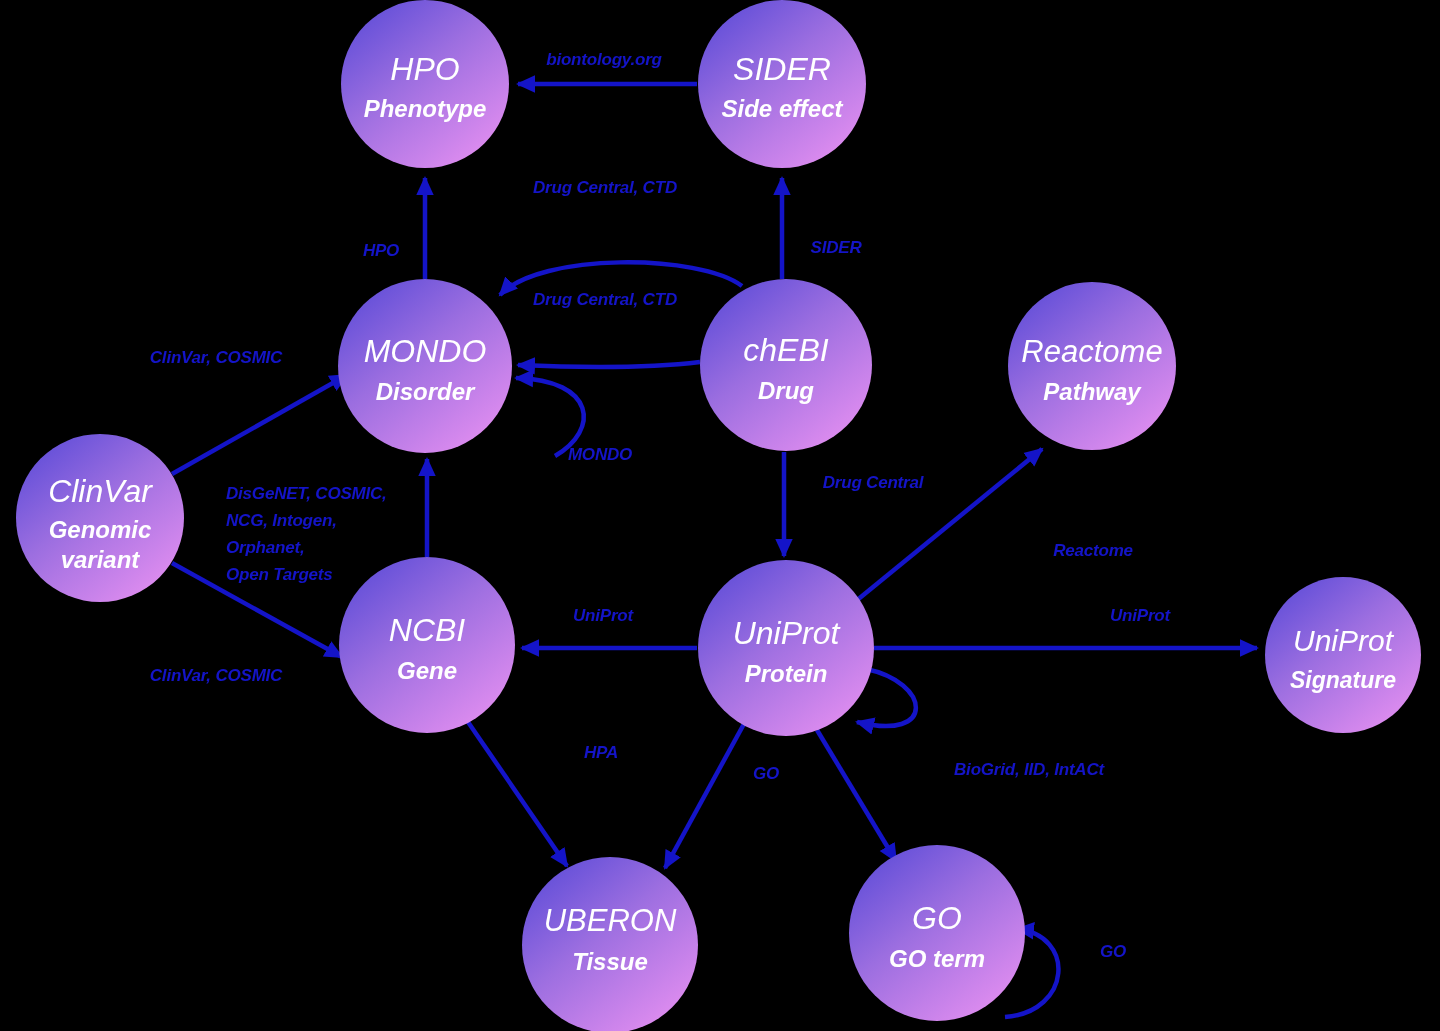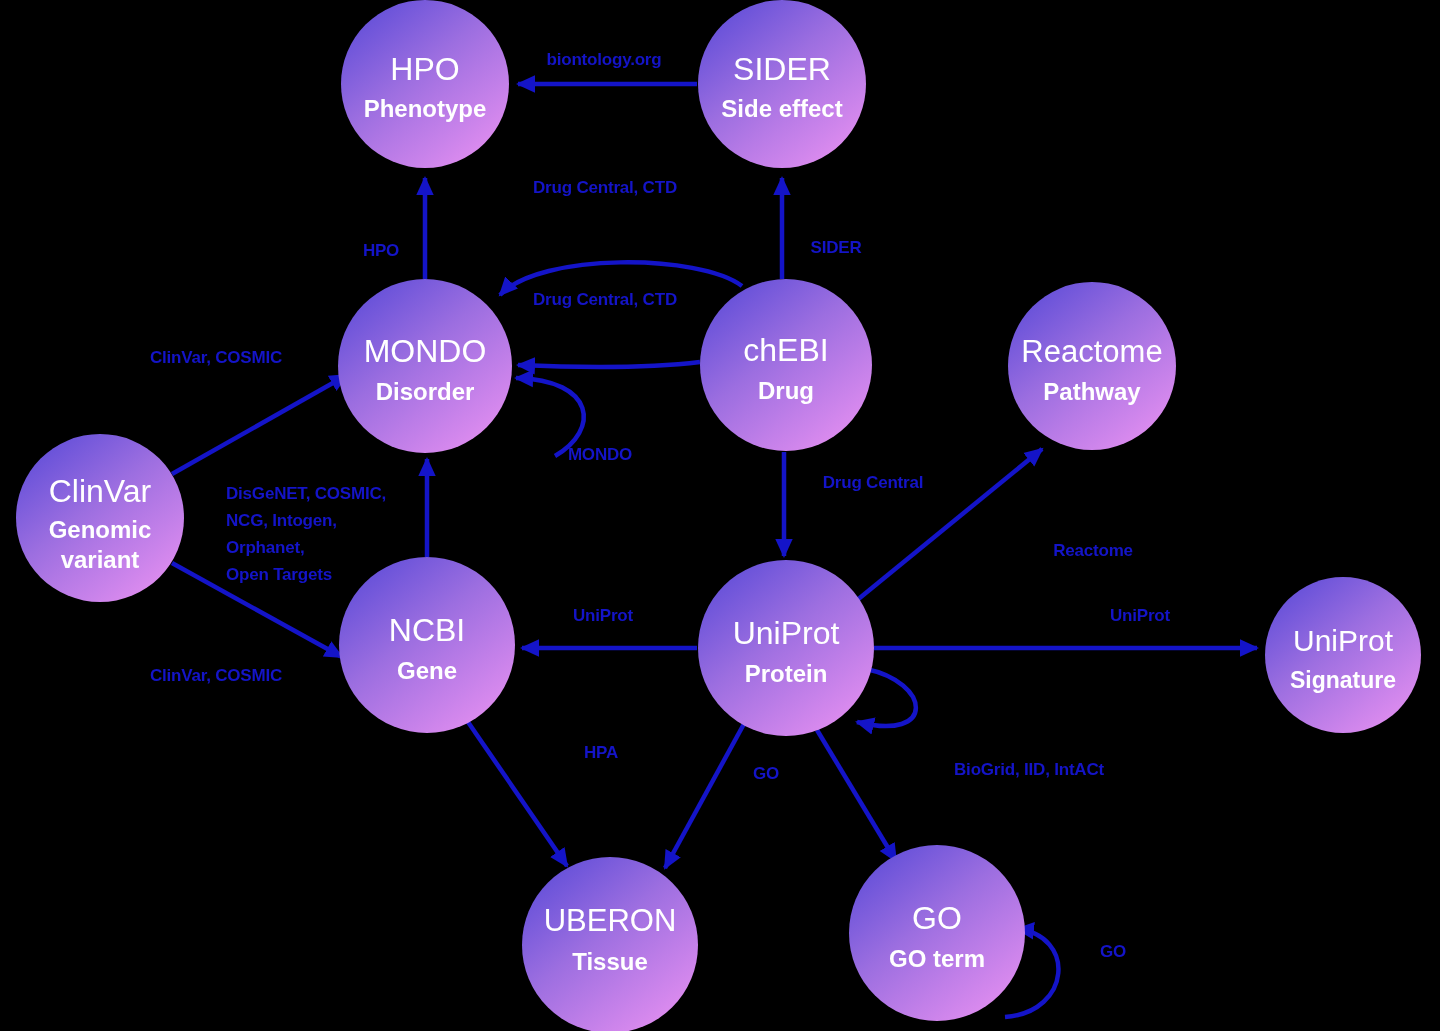--- a/index.html
+++ b/index.html
@@ -12,20 +12,21 @@
     width: 1440px;
     height: 1031px;
     overflow: hidden;
     font-family: "Liberation Sans", sans-serif;
   }
   #graph-canvas {
     position: relative;
     width: 1440px;
     height: 1031px;
     background: #000000;
+    font-style: italic;
   }
   #graph-svg {
     position: absolute;
     top: 0;
     left: 0;
     width: 1440px;
     height: 1031px;
   }
   .node-title {
     font-family: "Liberation Sans", sans-serif;

